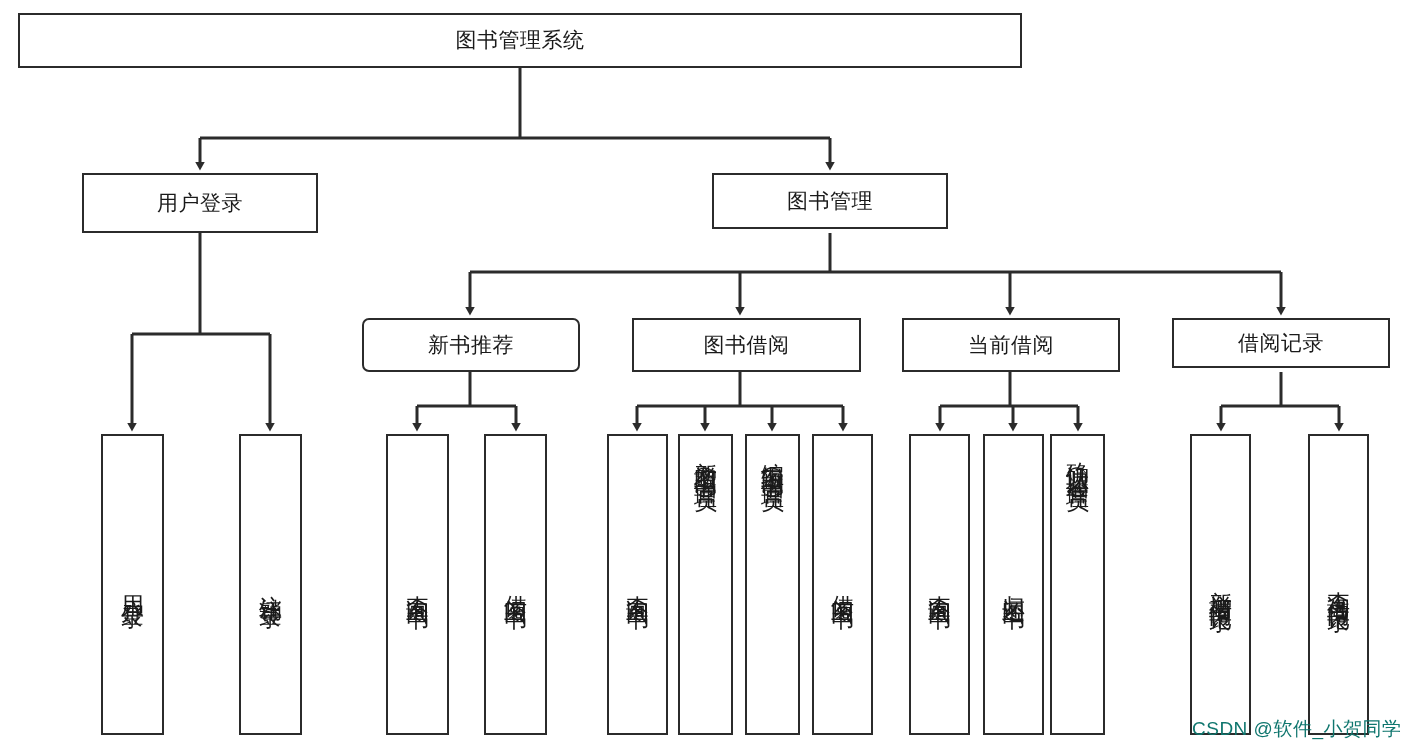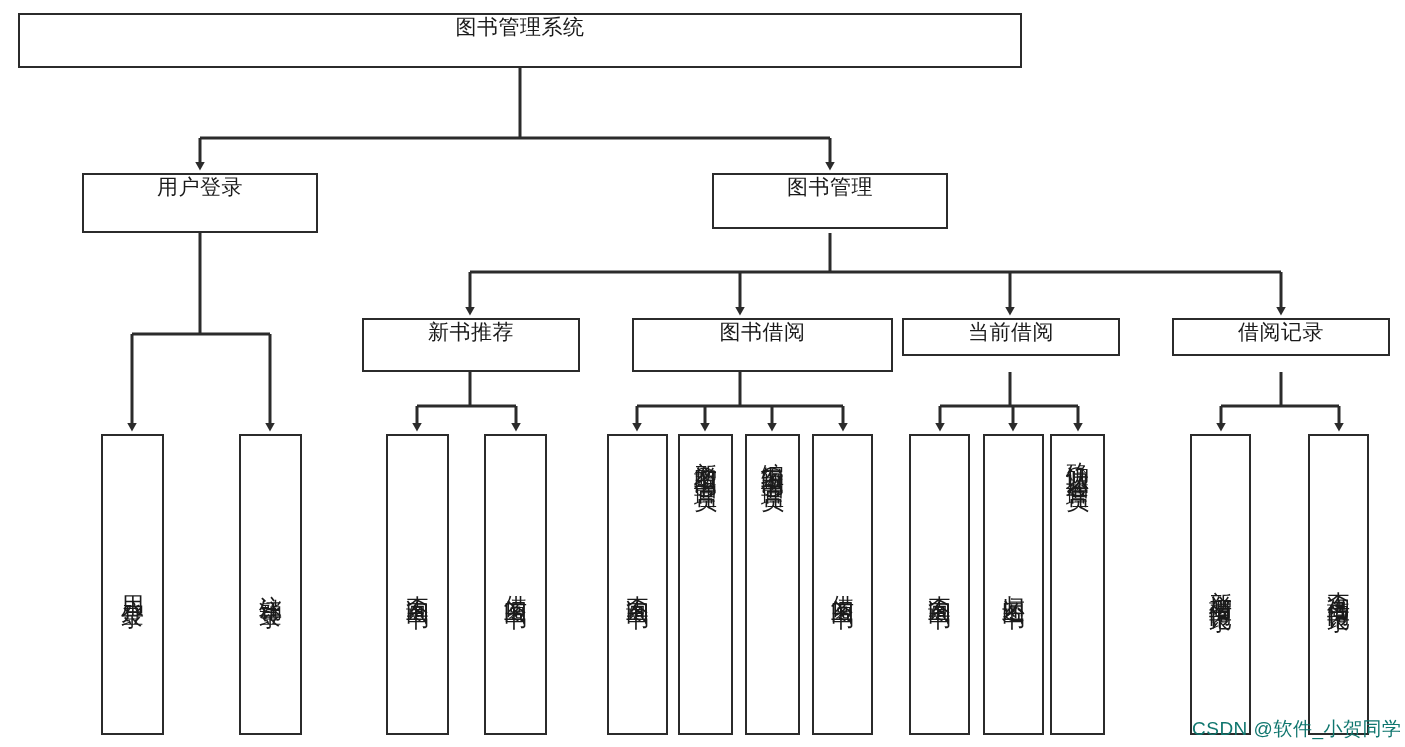--- a/index.html
+++ b/index.html
@@ -24,20 +24,21 @@
     width: 1405px;
     height: 747px;
   }
   .node {
     position: absolute;
     box-sizing: border-box;
     border: 2px solid #2b2b2b;
     background: #ffffff;
     color: #1a1a1a;
     display: flex;
+    align-items: center;
     justify-content: center;
     text-align: center;
     line-height: 1.18;
   }
   .node.horizontal {
     font-size: 21px;
     letter-spacing: 0.5px;
   }
   .node.vertical {
     writing-mode: vertical-rl;
@@ -119,30 +120,30 @@
   <div id="node-layer">
       <div class="node horizontal" style="left: 18px; top: 13px; width: 1004px; height: 55px;">
         <span>图书管理系统</span>
       </div>
       <div class="node horizontal" style="left: 82px; top: 173px; width: 236px; height: 60px;">
         <span>用户登录</span>
       </div>
       <div class="node horizontal" style="left: 712px; top: 173px; width: 236px; height: 56px;">
         <span>图书管理</span>
       </div>
-      <div class="node horizontal" style="left: 362px; top: 318px; width: 218px; height: 54px;">
+      <div class="node horizontal" style="left: 362px; top: 318px; width: 218px; height: 54px; border-radius: 7px;">
         <span>新书推荐</span>
       </div>
-      <div class="node horizontal" style="left: 632px; top: 318px; width: 261px; height: 54px;">
+      <div class="node horizontal" style="left: 632px; top: 318px; width: 229px; height: 54px;">
         <span>图书借阅</span>
       </div>
-      <div class="node horizontal" style="left: 902px; top: 318px; width: 218px; height: 38px;">
+      <div class="node horizontal" style="left: 902px; top: 318px; width: 218px; height: 54px;">
         <span>当前借阅</span>
       </div>
-      <div class="node horizontal" style="left: 1172px; top: 318px; width: 218px; height: 38px;">
+      <div class="node horizontal" style="left: 1172px; top: 318px; width: 218px; height: 50px;">
         <span>借阅记录</span>
       </div>
       <div class="node vertical" style="left: 101px; top: 434px; width: 63px; height: 301px;">
         <span>用户登录</span>
       </div>
       <div class="node vertical" style="left: 239px; top: 434px; width: 63px; height: 301px;">
         <span>注销登录</span>
       </div>
       <div class="node vertical" style="left: 386px; top: 434px; width: 63px; height: 301px;">
         <span>查询图书</span>

